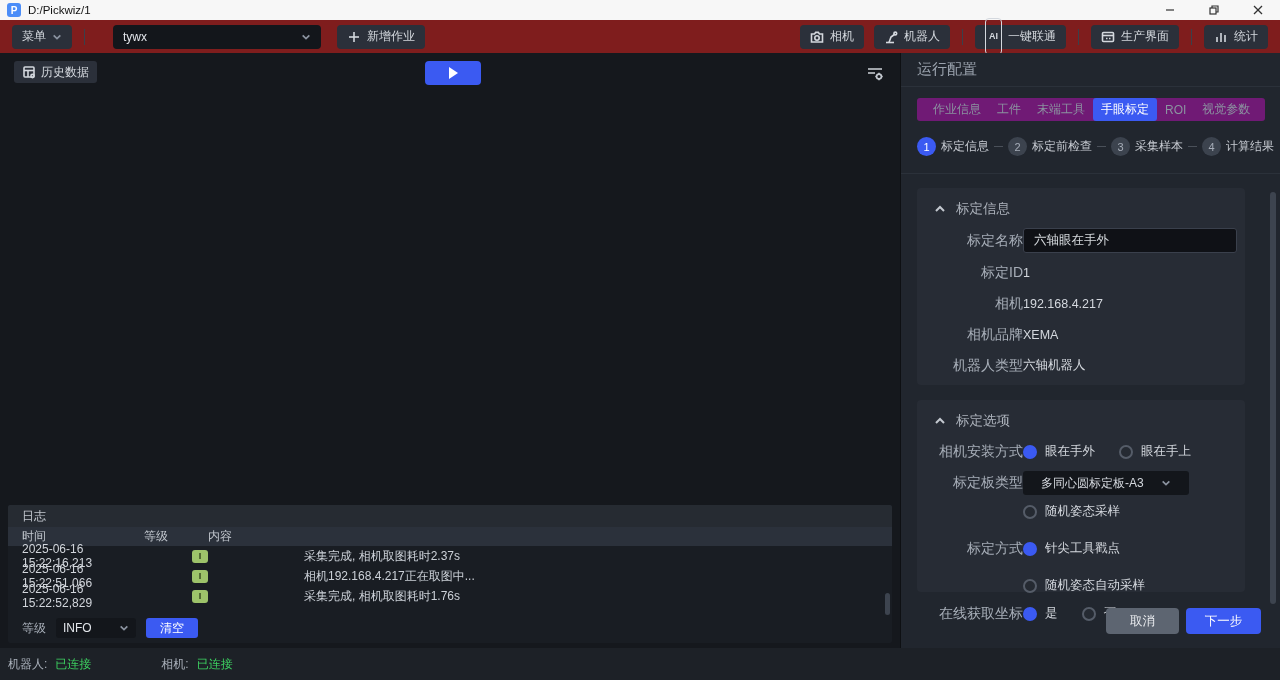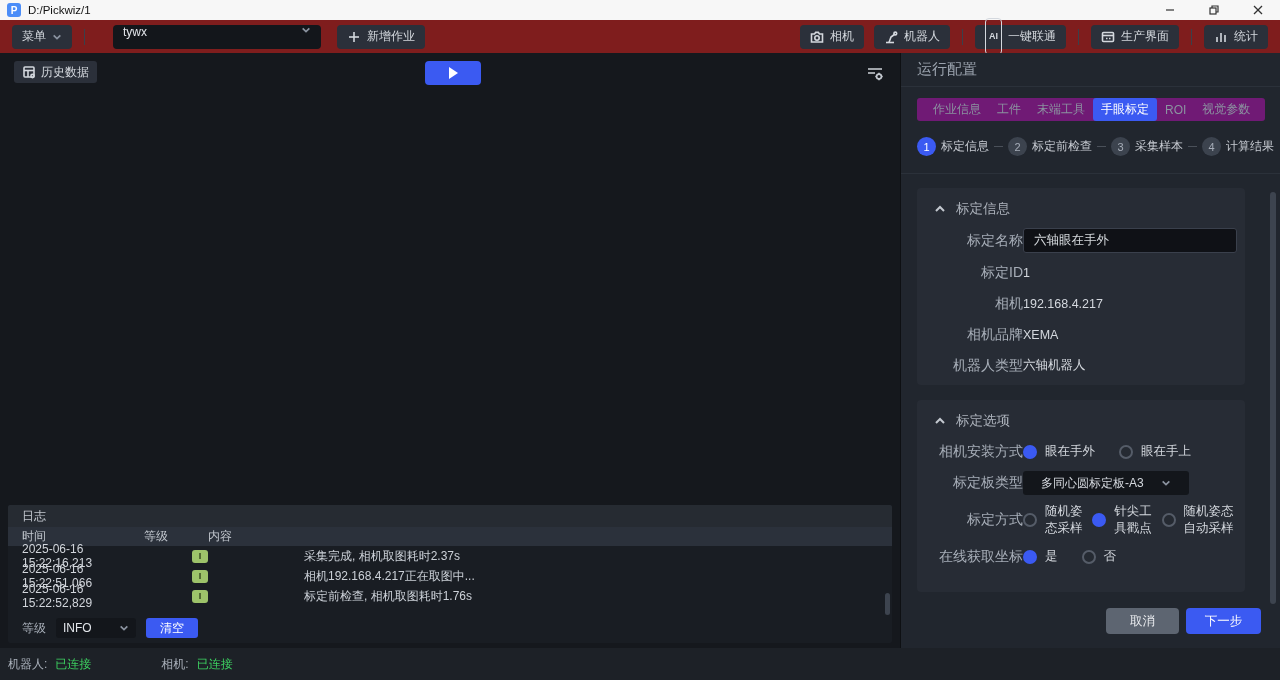--- a/index.html
+++ b/index.html
@@ -19,21 +19,21 @@
   .win-btn svg { stroke:#333; stroke-width:1.2; fill:none; }
 
   
   .toolbar { position:absolute; left:0; top:20px; width:1280px; height:33px;
     background:#7f1d1d; display:flex; align-items:center; }
   .tb-btn { height:24px; background:#2b303a; border-radius:4px; color:#d4d8de;
     font-size:12px; display:flex; align-items:center; gap:6px; padding:0 10px; }
   .tb-divider { width:1px; height:16px; background:#3a404a; margin:0 12px; }
   .menu-btn { margin-left:12px; }
   .job-select { width:208px; height:24px; margin-left:16px; background:#13161b;
-    border-radius:4px; color:#e2e5ea; font-size:12px; display:flex; 
+    border-radius:4px; color:#e2e5ea; font-size:12px; display:flex; align-items:center;
     padding:0 10px; justify-content:space-between; }
   .chev { width:10px; height:10px; stroke:#8b93a0; stroke-width:2; fill:none; }
   .tb-right { margin-left:auto; display:flex; align-items:center; margin-right:12px; }
   .icon-12 { width:14px; height:14px; stroke:#d4d8de; stroke-width:1.6; fill:none; }
   .ai-badge { border:1.5px solid #d4d8de; border-radius:4px; font-size:9px; font-weight:bold;
     color:#d4d8de; padding:12px 3px; line-height:11px; }
 
   
   .main { position:absolute; left:0; top:53px; width:1280px; height:595px; }
   .workspace { position:absolute; left:0; top:0; width:900px; height:595px; background:#15181d; }
@@ -116,21 +116,21 @@
     border-radius:3px; color:#d6dade; font-size:12.5px; padding:0 10px; outline:none;
     font-family:inherit; }
   .board-select { width:166px; height:24px; background:#13161b; border-radius:3px;
     color:#d4d8de; font-size:12px; display:flex; align-items:center;
     justify-content:space-between; padding:0 18px; }
   .radio { width:14px; height:14px; border-radius:50%; border:2px solid #555c68;
     background:#252a32; flex:none; }
   .radio.on { background:#3b5af2; border-color:#3b5af2; }
   .radio-item { display:flex; align-items:center; gap:8px; color:#d4d8de; font-size:12.5px; }
   .radio-gap { margin-left:24px; }
-  .radio-stack { display:flex; flex-direction:row; gap:3px; }
+  .radio-stack { display:flex; flex-direction:column; gap:20px; }
   .panel-scrollbar { position:absolute; right:4px; top:139px; width:6px; height:412px;
     background:#3d444f; border-radius:3px; }
   .panel-footer { position:absolute; right:19px; top:555px; display:flex; gap:7px; }
   .btn { height:26px; border:none; border-radius:4px; font-size:12.5px; font-family:inherit; }
   .cancel-btn { width:73px; background:#5d6571; color:#eceef1; }
   .next-btn { width:75px; background:#3b5af2; color:#fff; }
 
   
   .statusbar { position:absolute; left:0; top:648px; width:1280px; height:32px;
     background:#1d2127; display:flex; align-items:center; font-size:12px; }
@@ -277,21 +277,21 @@
           <div class="lr-level">
               <span class="lvl-badge">I</span>
             </div>
           <div class="lr-content">相机192.168.4.217正在取图中...</div>
         </div>
         <div class="log-row">
           <div class="lr-time">2025-06-16 15:22:52,829</div>
           <div class="lr-level">
               <span class="lvl-badge">I</span>
             </div>
-          <div class="lr-content">标定前检查, 相机取图耗时1.76s</div>
+          <div class="lr-content">采集完成, 相机取图耗时1.76s</div>
         </div>
         <div class="log-thumb"></div>
         <div class="log-footer">
           <span class="lf-label">等级</span>
           <div class="level-select">
             <span>INFO</span>
             <svg class="chev" viewBox="0 0 12 12">
                 <polyline points="2,4 6,8 10,4"></polyline>
               </svg>
           </div>

